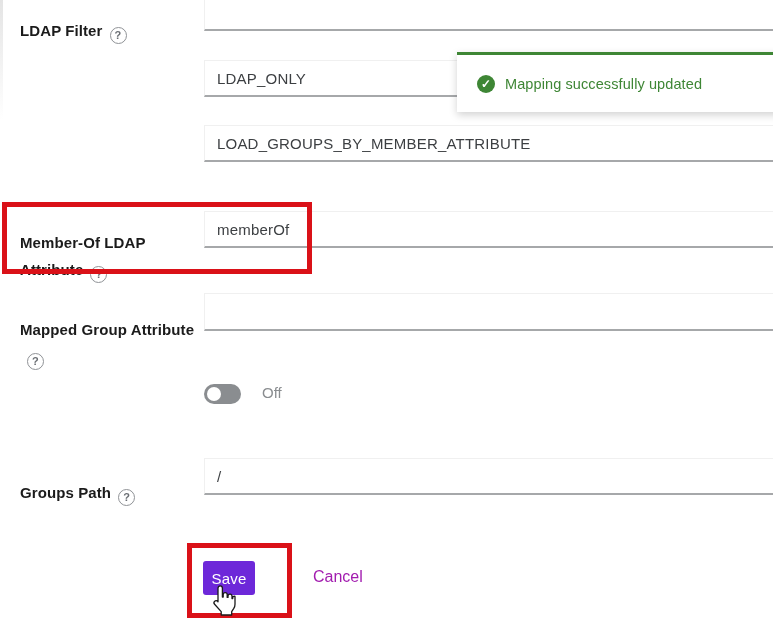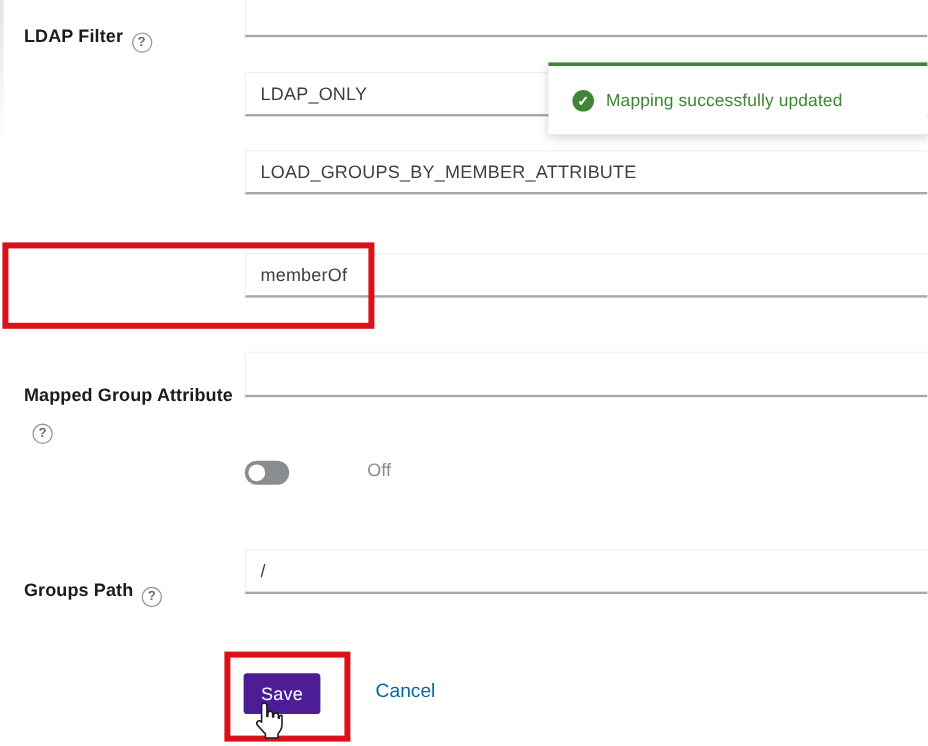--- a/index.html
+++ b/index.html
@@ -59,43 +59,43 @@
     width: 37px; height: 20px; border-radius: 10px;
     background: #8a8d90; cursor: pointer;
   }
   .toggle-knob {
     position: absolute; left: 3px; top: 3px;
     width: 14px; height: 14px; border-radius: 50%;
     background: #fff;
   }
   .toggle-state {
     position: absolute; left: 262px; top: 384px;
-    font-size: 15px; color: #8a8d90; margin-left: 44px;
+    font-size: 15px; color: #8a8d90;
   }
   .annotation-box {
     position: absolute;
     border: 5px solid #da1118;
     background: transparent;
     z-index: 10;
     pointer-events: none;
   }
   .box-member { left: 2px; top: 202px; width: 310px; height: 72px; }
   .box-save   { left: 187px; top: 543px; width: 105px; height: 75px; }
   .save-btn {
     position: absolute; left: 203px; top: 561px;
-    width: 64px; height: 34px;
-    background: #4c1d95; color: #fff;
+    width: 52px; height: 34px;
+    background: #6d28d9; color: #fff;
     border: none; border-radius: 3px;
     font-family: "Liberation Sans", sans-serif;
     font-size: 15px; letter-spacing: .2px;
     cursor: pointer;
   }
   .cancel-link {
     position: absolute; left: 313px; top: 568px;
-    font-size: 16px; color: #0369a1;
+    font-size: 16px; color: #a21caf;
     text-decoration: none; cursor: pointer;
   }
   .cursor-icon {
     position: absolute; left: 209px; top: 585px;
     z-index: 11; pointer-events: none;
   }
 </style>
 </head>
 <body>
 
@@ -110,20 +110,23 @@
 
   <input class="pf-input" style="top: 60px;" value="LDAP_ONLY">
 
   <div class="toast">
     <span class="check-circle">✓</span>
     <span class="toast-msg">Mapping successfully updated</span>
   </div>
 
   <input class="pf-input" style="top: 125px;" value="LOAD_GROUPS_BY_MEMBER_ATTRIBUTE">
 
+  <div class="field-label" style="top:217px">
+    <span>Member-Of LDAP Attribute</span><span class="help-icon">?</span>
+  </div>
   <input class="pf-input" style="top: 211px;" value="memberOf">
   <div class="annotation-box box-member"></div>
 
   <div class="field-label" style="top:304px">
     <span>Mapped Group Attribute</span><span class="help-icon">?</span>
   </div>
   <input class="pf-input" style="top: 293px; height: 38px;" value="">
 
   <div class="toggle">
     <span class="toggle-knob"></span>

